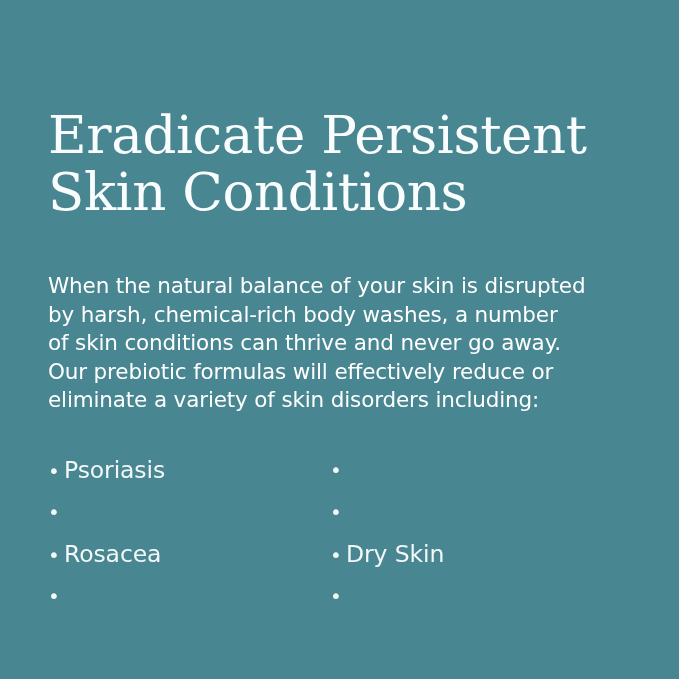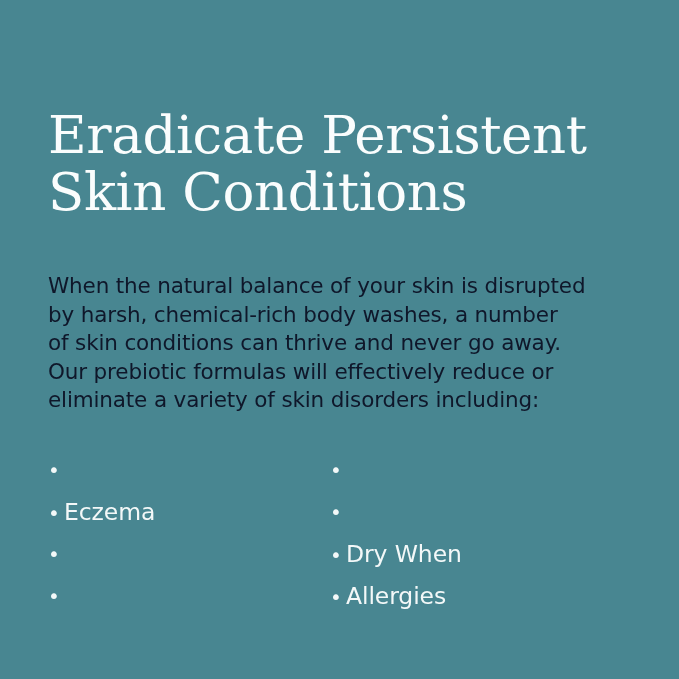--- a/index.html
+++ b/index.html
@@ -38,21 +38,21 @@
     white-space: pre-line;
   }
   .body-copy {
     margin: 0;
     padding-top: 52px;
     font-family: "DejaVu Sans", "Liberation Sans", sans-serif;
     font-weight: 400;
     font-size: 21.5px;
     line-height: 28.6px;
     letter-spacing: -0.15px;
-    color: #0f172a;
+    color: #ffffff;
     white-space: pre-line;
   }
   .lists {
     display: flex;
     padding-top: 34px;
   }
   .list-col {
     list-style: none;
     margin: 0;
     padding: 0;
@@ -97,45 +97,45 @@
 by harsh, chemical-rich body washes, a number
 of skin conditions can thrive and never go away.
 Our prebiotic formulas will effectively reduce or
 eliminate a variety of skin disorders including:</p>
 
     <div class="lists">
 
       <ul class="list-col left">
         <li class="list-item">
           <span class="bullet">•</span>
+          <span class="list-label">Psoriasis</span>
         </li>
         <li class="list-item">
           <span class="bullet">•</span>
-          <span class="list-label">Eczema</span>
         </li>
         <li class="list-item">
           <span class="bullet">•</span>
+          <span class="list-label">Rosacea</span>
         </li>
         <li class="list-item">
           <span class="bullet">•</span>
         </li>
       </ul>
 
       <ul class="list-col right">
         <li class="list-item">
           <span class="bullet">•</span>
         </li>
         <li class="list-item">
           <span class="bullet">•</span>
         </li>
         <li class="list-item">
           <span class="bullet">•</span>
-          <span class="list-label">Dry When</span>
+          <span class="list-label">Dry Skin</span>
         </li>
         <li class="list-item">
           <span class="bullet">•</span>
-          <span class="list-label">Allergies</span>
         </li>
       </ul>
 
     </div>
   </div>
 </div>
 
 </body></html>

